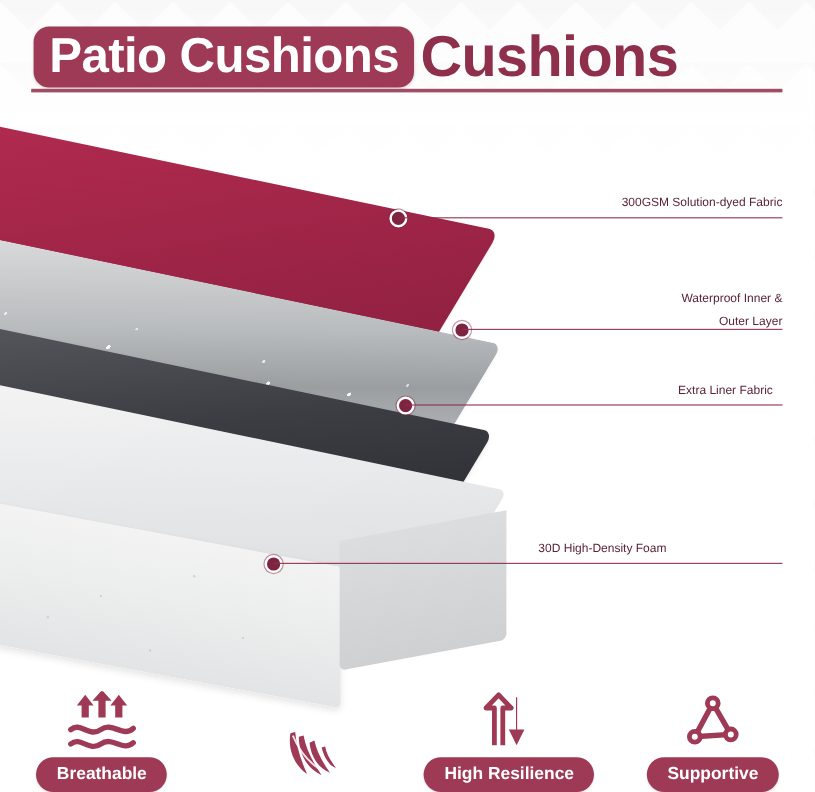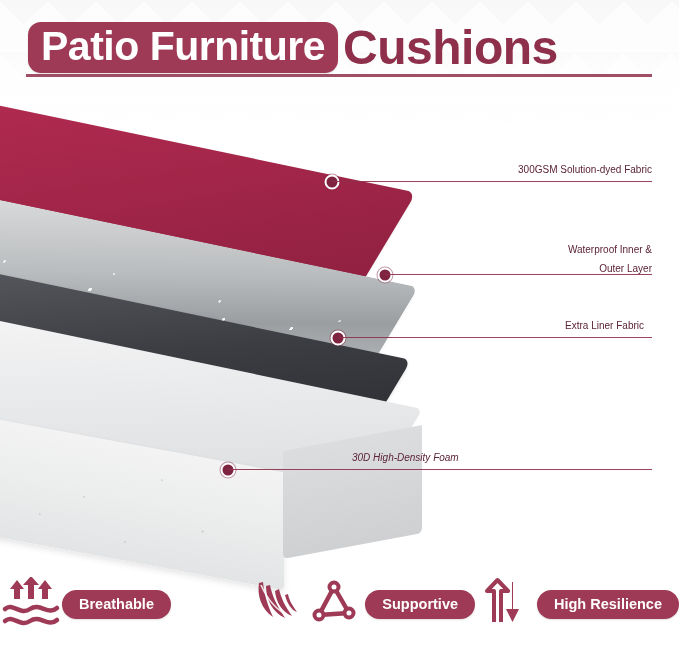--- a/index.html
+++ b/index.html
@@ -146,36 +146,36 @@
   .callout .leader{
     position:absolute;height:1.4px;background:#8e2f4b;opacity:0.9;
   }
   .callout .ctext{
     position:absolute;color:#5c2336;font-size:10px;line-height:19px;
     white-space:pre-line;text-align:right;
   }
 
   
   .features{position:absolute;left:0;top:548px;width:679px;height:112px;z-index:9;display:flex;}
-  .feature{flex:1;display:flex;flex-direction:row;align-items:center;justify-content:flex-end;}
+  .feature{flex:1;display:flex;flex-direction:column;align-items:center;justify-content:flex-end;}
   .feature .ficon{height:52px;display:flex;align-items:center;justify-content:center;margin-bottom:4px;}
   .fpill{
     background:#9e3a56;color:#ffffff;font-size:14.5px;font-weight:bold;
     padding:6px 17px 7px 17px;border-radius:16px;white-space:nowrap;
     box-shadow:0 1px 2px rgba(0,0,0,0.13);
   }
 </style>
 </head>
 <body>
 
 <div id="page">
 
   <div class="header">
     <div class="title-row">
-      <span class="title-pill">Patio Furniture</span>
+      <span class="title-pill">Patio Cushions</span>
       <span class="title-plain">Cushions</span>
     </div>
     <div class="title-rule"></div>
   </div>
 
   <div class="stack">
     <div class="layer l-fabric-top"></div>
     <div class="layer l-fabric-side"></div>
     <div class="layer l-water-top"></div>
     <div class="layer l-water-side"></div>
@@ -203,21 +203,21 @@
 
     <div class="callout">
       <span class="dot" style="left:338px;top:338px;"></span>
       <span class="leader" style="left:338px;top:337px;width:314px;"></span>
       <span class="ctext" style="left:344px;top:316px;width:300px;">Extra Liner Fabric</span>
     </div>
 
     <div class="callout">
       <span class="dot" style="left:228px;top:470px;"></span>
       <span class="leader" style="left:228px;top:469px;width:424px;"></span>
-      <span class="ctext" style="left:352px;top:448px;width:300px;text-align:left;font-style:italic;">30D High-Density Foam</span>
+      <span class="ctext" style="left:352px;top:448px;width:300px;text-align:center;">30D High-Density Foam</span>
     </div>
 
   </div>
 
   <div class="features">
 
     <div class="feature">
       <div class="ficon">
         <svg width="62" height="50" viewBox="0 0 62 50">
           <g fill="#9e3a56">
@@ -244,44 +244,44 @@
             <path d="M44 18 C46 26, 50 33, 56 35 C51 28, 48 23, 47 17 Z"></path>
           </g>
           <path d="M20 8 C26 22, 36 34, 50 40" fill="none" stroke="#ffffff" stroke-width="1.6" opacity="0.85"></path>
         </svg>
       </div>
     </div>
 
     <div class="feature">
       <div class="ficon">
         <svg width="62" height="50" viewBox="0 0 62 50">
+          <g fill="none" stroke="#9e3a56" stroke-width="4" stroke-linejoin="round">
+            <path d="M27 45 V14 l-7 0 L30.5 3 L41 14 l-7 0 V45" transform="translate(-8,0)"></path>
+          </g>
+          <g fill="#9e3a56">
+            <path d="M29 5 V32 h7 L29.5 45 L23 32 h7 V5 Z" transform="translate(8,0)"></path>
+          </g>
+        </svg>
+      </div>
+      <div class="fpill">High Resilience</div>
+    </div>
+
+    <div class="feature">
+      <div class="ficon">
+        <svg width="62" height="50" viewBox="0 0 62 50">
           <g stroke="#9e3a56" stroke-width="4.5" fill="none" stroke-linecap="round">
             <path d="M31 10 L16 38"></path>
             <path d="M31 10 L46 36"></path>
             <path d="M16 38 L46 36"></path>
           </g>
           <g fill="#ffffff" stroke="#9e3a56" stroke-width="4">
             <circle cx="31" cy="10" r="4.5"></circle>
             <circle cx="16" cy="38" r="4.5"></circle>
             <circle cx="46" cy="36" r="4.5"></circle>
           </g>
         </svg>
       </div>
       <div class="fpill">Supportive</div>
     </div>
 
-    <div class="feature">
-      <div class="ficon">
-        <svg width="62" height="50" viewBox="0 0 62 50">
-          <g fill="none" stroke="#9e3a56" stroke-width="4" stroke-linejoin="round">
-            <path d="M27 45 V14 l-7 0 L30.5 3 L41 14 l-7 0 V45" transform="translate(-8,0)"></path>
-          </g>
-          <g fill="#9e3a56">
-            <path d="M29 5 V32 h7 L29.5 45 L23 32 h7 V5 Z" transform="translate(8,0)"></path>
-          </g>
-        </svg>
-      </div>
-      <div class="fpill">High Resilience</div>
-    </div>
-
   </div>
 
 </div>
 
 </body></html>

